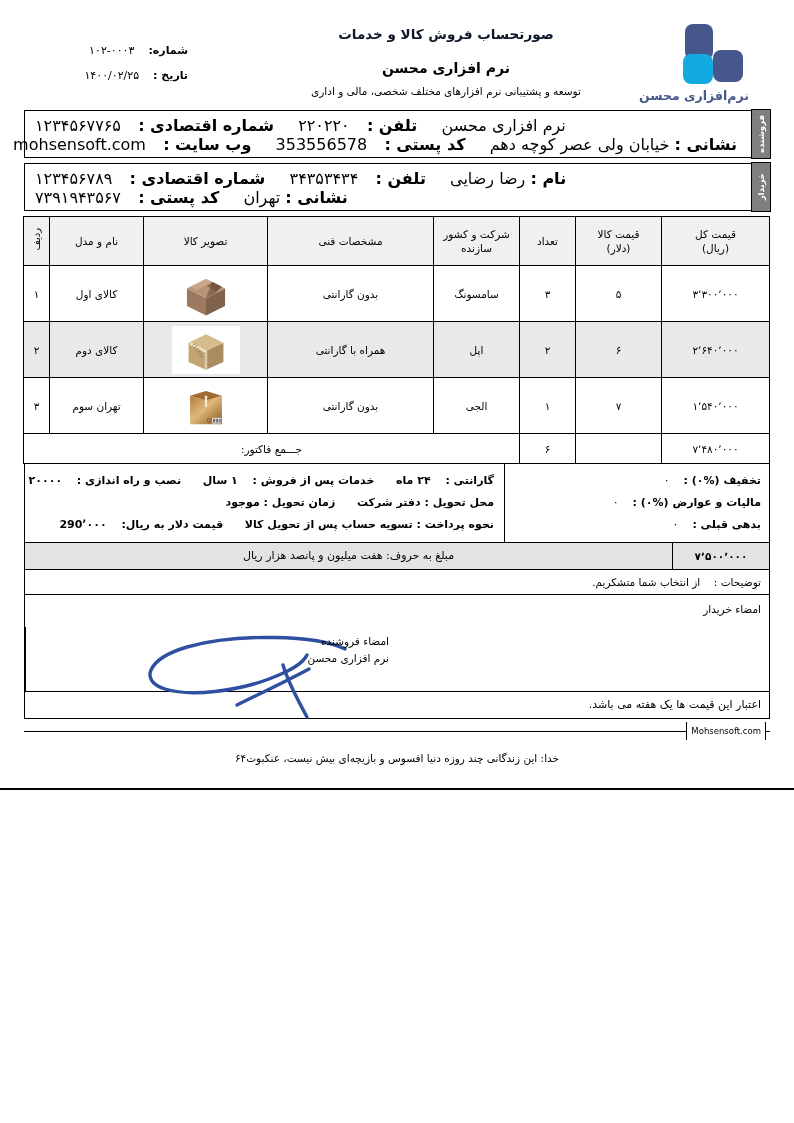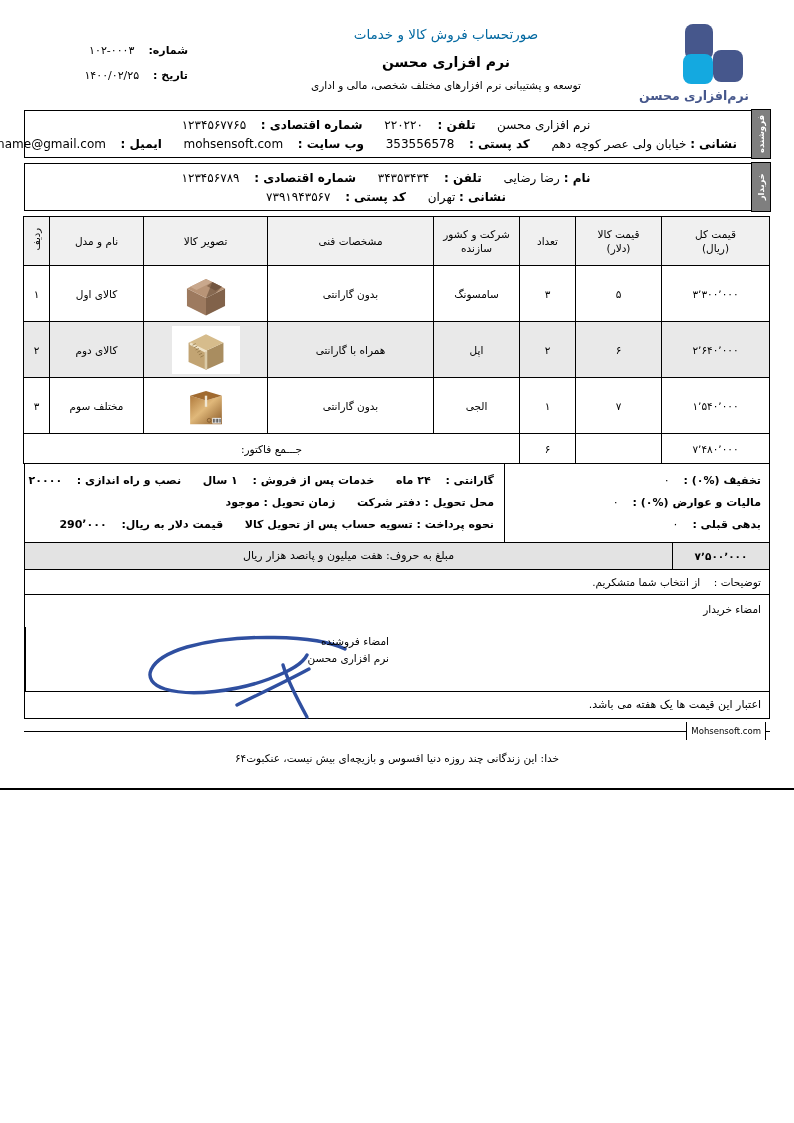--- a/index.html
+++ b/index.html
@@ -79,23 +79,23 @@
 
   .title-block {
     position: absolute;
     right: 152px;
     left: 250px;
     top: 8px;
     text-align: center;
   }
   .doc-title {
     font-size: 13.5px;
-    font-weight: normal;
-    color: #0369a1;
-    margin-bottom: 12px;
+    font-weight: bold;
+    color: #0f172a;
+    margin-bottom: 18px;
   }
   .company-name {
     font-size: 14px;
     font-weight: bold;
     color: #000;
     margin-bottom: 9px;
   }
   .company-sub {
     font-size: 10.5px;
     color: #000;
@@ -147,24 +147,24 @@
   .party-tab span {
     writing-mode: vertical-rl;
     transform: rotate(180deg);
     white-space: nowrap;
     letter-spacing: 0px;
   }
   .party-body {
     margin-right: 22px;
   }
   .party-line {
-    font-size: 12px;
+    font-size: 16px;
     line-height: 19px;
     white-space: nowrap;
-    text-align: center;
+    text-align: left;
   }
   .party-line.l2 { }
   .party-line b { font-weight: bold; }
   .gap { display: inline-block; width: 14px; }
   .gap-sm { display: inline-block; width: 7px; }
   .ltr { direction: ltr; unicode-bidi: embed; display: inline-block; }
 
   
   table.items {
     width: 100%;
@@ -570,21 +570,21 @@
                   <line x1="41.5" y1="45" x2="41.5" y2="50"></line>
                   <line x1="43" y1="45" x2="43" y2="50"></line>
                   <line x1="45" y1="45" x2="45" y2="50"></line>
                   <line x1="46.5" y1="45" x2="46.5" y2="50"></line>
                   <line x1="48.5" y1="45" x2="48.5" y2="50"></line>
                   <line x1="50" y1="45" x2="50" y2="50"></line>
                 </g>
                 <circle cx="36" cy="47" r="2.4" fill="none" stroke="#6b4520" stroke-width="0.8"></circle>
               </svg>
             </td>
-            <td>مختلف سوم</td>
+            <td>تهران سوم</td>
             <td>۳</td>
           </tr>
 
           <tr class="sum-row">
             <td>۷٬۴۸۰٬۰۰۰</td>
             <td></td>
             <td>۶</td>
             <td class="sum-label" colspan="5">جـــمع فاکتور:</td>
           </tr>
         </tbody>

